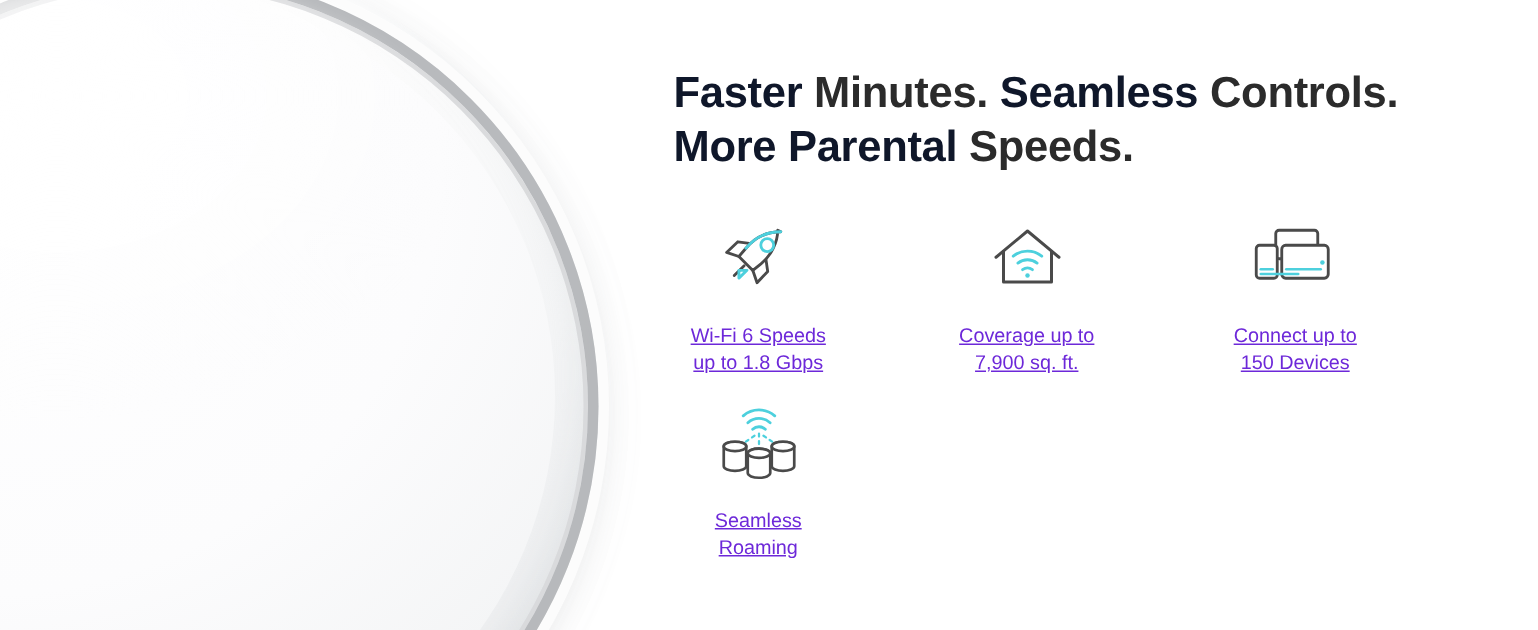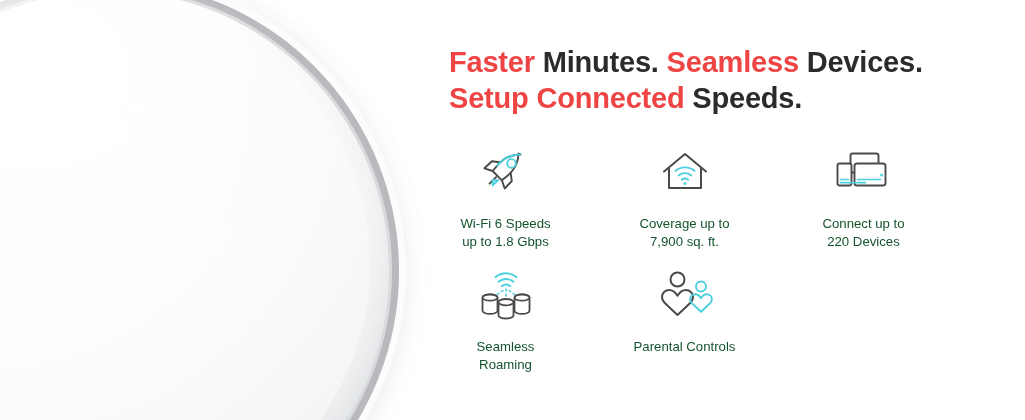--- a/index.html
+++ b/index.html
@@ -104,21 +104,21 @@
     left: 449px;
     top: 44px;
     width: 560px;
     font-size: 29px;
     font-weight: bold;
     line-height: 36px;
     letter-spacing: -0.2px;
     color: #2b2b2b;
     white-space: nowrap;
   }
-  .hl-accent { color: #ef4444; }
+  .hl-accent { color: #0f172a; }
 
   
   .features {
     position: absolute;
     left: 416px;
     top: 143px;
     width: 590px;
   }
   .feat-row {
     display: flex;
@@ -134,23 +134,24 @@
   .feat-icon {
     height: 58px;
     display: flex;
     align-items: center;
     justify-content: center;
   }
   .feat-label {
     margin-top: 14px;
     font-size: 13.2px;
     line-height: 18px;
-    color: #14532d;
+    color: #6d28d9;
     text-align: center;
     white-space: pre-line;
+    text-decoration: underline;
   }
   .feat-row.row2 .feat-label { margin-top: 16px; }
 </style>
 </head>
 <body>
 
 <div id="banner">
 
   <div class="product-stage">
     <div class="product-shadow"></div>
@@ -158,24 +159,24 @@
     <div class="product-rim"></div>
     <div class="product-face">
       
       
     </div>
     <div class="product-gloss"></div>
   </div>
 
   <div class="headline">
     <div>
-      <span class="hl-accent">Faster</span><span> Minutes. </span><span class="hl-accent">Seamless</span><span> Devices.</span>
+      <span class="hl-accent">Faster</span><span> Minutes. </span><span class="hl-accent">Seamless</span><span> Controls.</span>
     </div>
     <div>
-      <span class="hl-accent">Setup Connected</span><span> Speeds.</span>
+      <span class="hl-accent">More Parental</span><span> Speeds.</span>
     </div>
   </div>
 
   <div class="features">
 
     <div class="feat-row row1">
 
       <div class="feat-cell">
         <div class="feat-icon">
           <svg width="54" height="50" viewBox="0 0 54 50" fill="none">
@@ -223,21 +224,21 @@
             </g>
             <g stroke="#4dd0dd" stroke-width="1.7" stroke-linecap="round">
               <path d="M7.5 30.5h8"></path>
               <path d="M7.5 33.6h25"></path>
               <path d="M24.5 30.5h23"></path>
             </g>
             <circle cx="48.6" cy="26" r="1.5" fill="#4dd0dd"></circle>
           </svg>
         </div>
         <div class="feat-label">Connect up to
-220 Devices</div>
+150 Devices</div>
       </div>
 
     </div>
 
     <div class="feat-row row2">
 
       <div class="feat-cell">
         <div class="feat-icon">
           <svg width="68" height="58" viewBox="0 0 68 58" fill="none">
             <g stroke="#4dd0dd" stroke-width="1.9" stroke-linecap="round" fill="none">
@@ -257,32 +258,17 @@
               <ellipse cx="50" cy="33.6" rx="7.5" ry="3.1"></ellipse>
               <path d="M26.5 38.2c0-1.7 3.4-3.1 7.5-3.1s7.5 1.4 7.5 3.1v13.2c0 1.7-3.4 3.1-7.5 3.1s-7.5-1.4-7.5-3.1z"></path>
               <ellipse cx="34" cy="38.2" rx="7.5" ry="3.1"></ellipse>
             </g>
           </svg>
         </div>
         <div class="feat-label">Seamless
 Roaming</div>
       </div>
 
-      <div class="feat-cell">
-        <div class="feat-icon">
-          <svg width="62" height="50" viewBox="0 0 62 50" fill="none">
-            <g stroke="#4a4a4a" stroke-width="2" fill="none" stroke-linejoin="round">
-              <circle cx="23.5" cy="11.5" r="7"></circle>
-              <path d="M23.5 27.6c-2.3-3.6-5.4-5.6-8.3-5.6-4.1 0-7.2 3-7.2 7 0 2.5 1.3 4.6 3.3 6.5l12.2 11.4 12.2-11.4c2-1.9 3.3-4 3.3-6.5 0-4-3.1-7-7.2-7-2.9 0-6 2-8.3 5.6z"></path>
-            </g>
-            <g stroke="#4dd0dd" stroke-width="1.9" fill="none" stroke-linejoin="round">
-              <circle cx="47" cy="18.5" r="5"></circle>
-              <path d="M47 30.2c-1.6-2.5-3.8-3.9-5.8-3.9-2.9 0-5.1 2.1-5.1 4.9 0 1.8.9 3.2 2.3 4.6l8.6 8 8.6-8c1.4-1.4 2.3-2.8 2.3-4.6 0-2.8-2.2-4.9-5.1-4.9-2 0-4.2 1.4-5.8 3.9z"></path>
-            </g>
-          </svg>
-        </div>
-        <div class="feat-label">Parental Controls</div>
-      </div>
 
 
     </div>
   </div>
 </div>
 
 </body></html>

